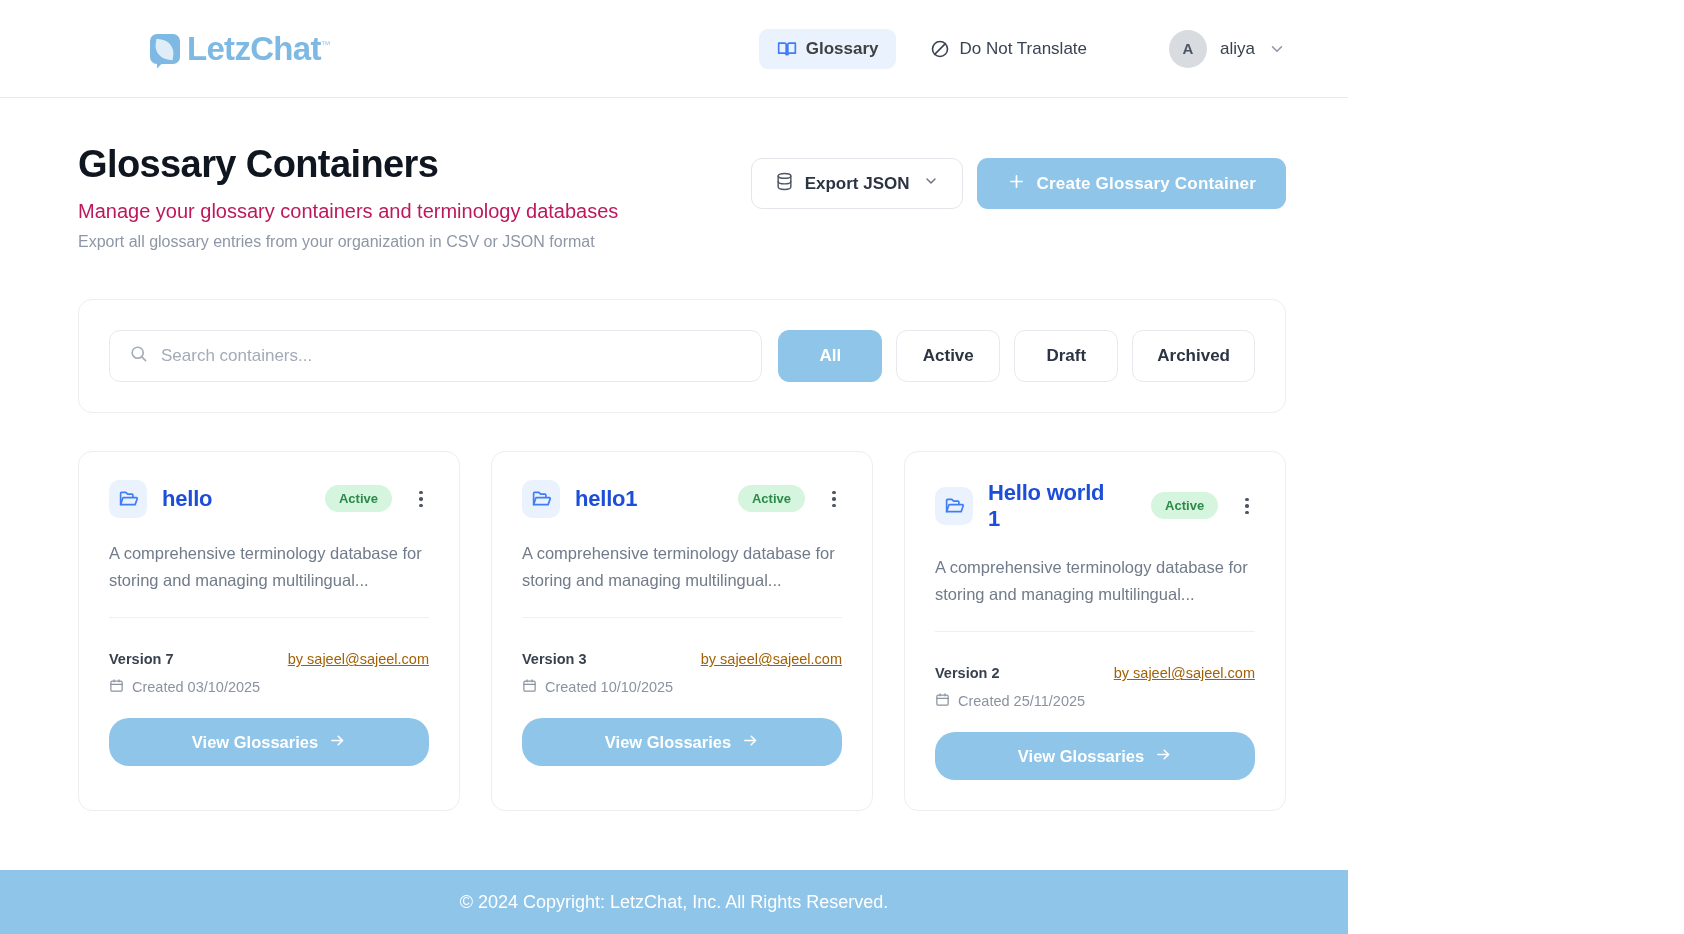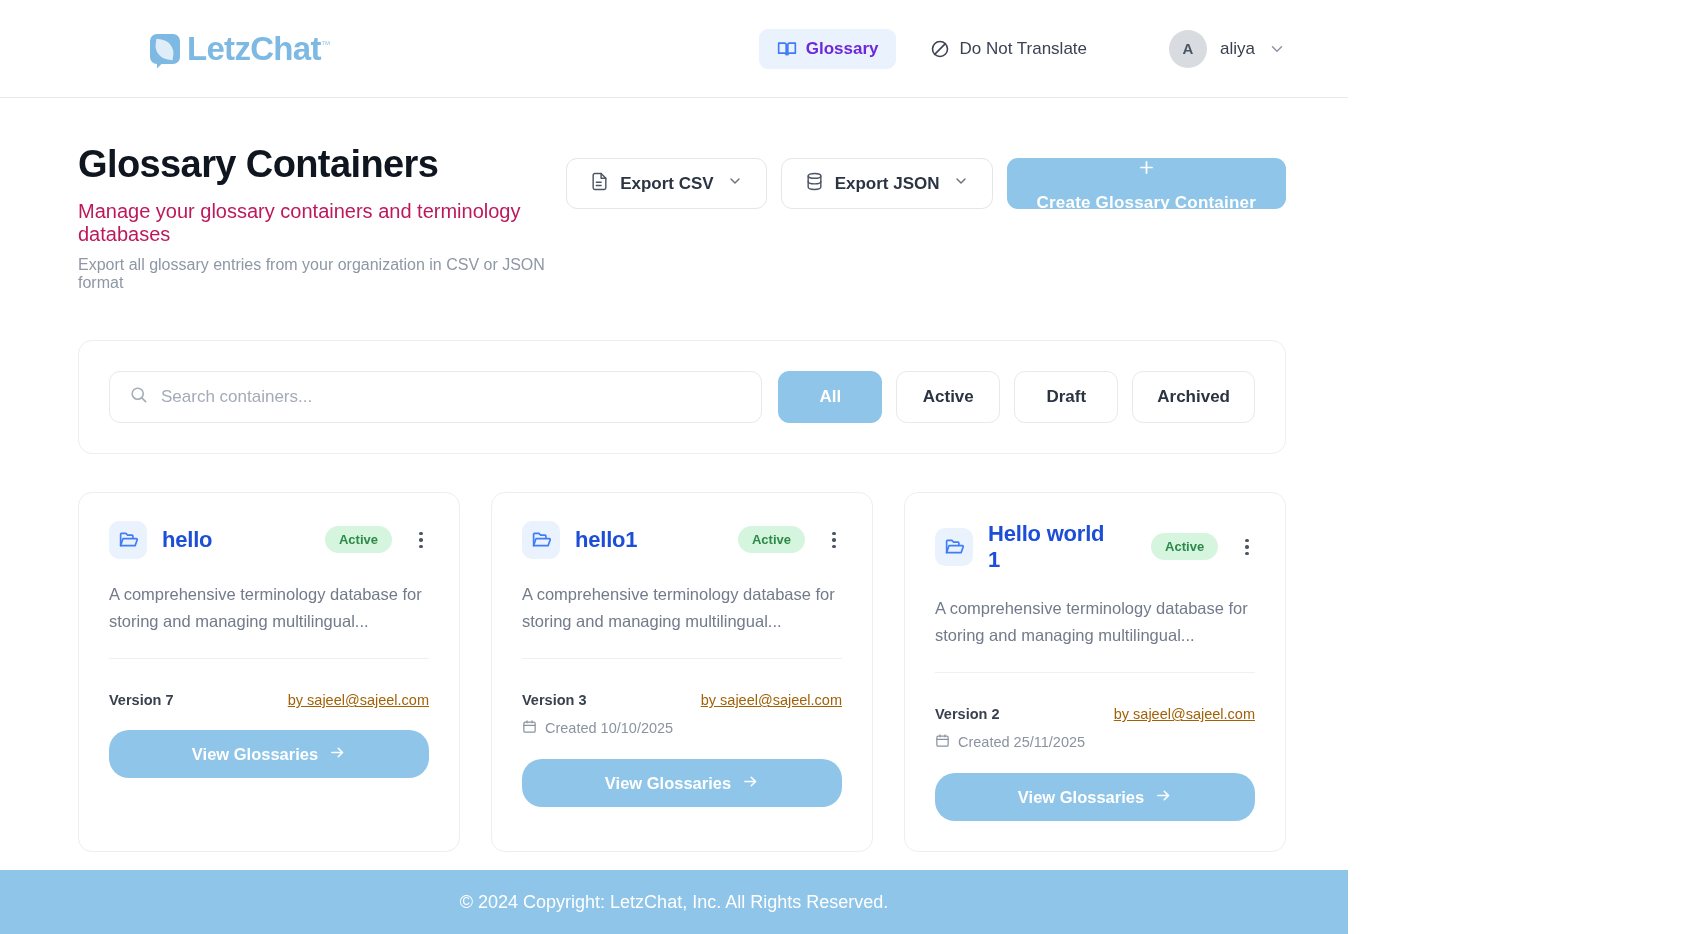--- a/index.html
+++ b/index.html
@@ -87,21 +87,21 @@
     gap: 9px;
     padding: 10px 18px;
     border-radius: 9px;
     font-size: 17px;
     color: #3a4353;
     cursor: pointer;
     white-space: nowrap;
   }
   .nav-item.active {
     background: #eaf2fe;
-    color: #6d28d9;
+    color: #404040;
     font-weight: 600;
   }
   .nav-icon { display: flex; align-items: center; }
 
   .user-box {
     display: flex;
     align-items: center;
     gap: 13px;
     margin-left: 48px;
     cursor: pointer;
@@ -173,21 +173,20 @@
     color: #2b3442;
     font-weight: 600;
   }
   .btn-outline .chev { color: #6c7480; margin-left: 2px; }
   .btn-primary {
     background: #8ec5e8;
     color: #ffffff;
     font-weight: 600;
     padding: 0 30px;
     letter-spacing: .2px;
-    flex-direction: column;
   }
 
   
   .panel {
     margin-top: 48px;
     border: 1px solid #eceef2;
     border-radius: 14px;
     background: #fff;
     padding: 30px;
     display: flex;
@@ -401,36 +400,20 @@
 
     <div class="title-row">
       <div>
         <div class="page-title">Glossary Containers</div>
         <div class="page-sub">Manage your glossary containers and terminology databases</div>
         <div class="page-sub2">Export all glossary entries from your organization in CSV or JSON format</div>
       </div>
 
       <div class="actions">
 
-        <div class="btn btn-outline">
-          <span>
-            <svg width="19" height="19" viewBox="0 0 24 24" fill="none" stroke="#4b5563" stroke-width="1.8" stroke-linecap="round" stroke-linejoin="round">
-              <path d="M14 2H6a2 2 0 0 0-2 2v16a2 2 0 0 0 2 2h12a2 2 0 0 0 2-2V8z"></path>
-              <polyline points="14 2 14 8 20 8"></polyline>
-              <line x1="8" y1="13" x2="14" y2="13"></line>
-              <line x1="8" y1="17" x2="14" y2="17"></line>
-            </svg>
-          </span>
-          <span>Export CSV</span>
-          <span class="chev">
-            <svg width="16" height="16" viewBox="0 0 24 24" fill="none" stroke="#6c7480" stroke-width="2.2" stroke-linecap="round" stroke-linejoin="round">
-                <polyline points="6 9 12 15 18 9"></polyline>
-              </svg>
-          </span>
-        </div>
 
         <div class="btn btn-outline">
           <span>
             <svg width="19" height="19" viewBox="0 0 24 24" fill="none" stroke="#4b5563" stroke-width="1.8" stroke-linecap="round" stroke-linejoin="round">
               <ellipse cx="12" cy="5" rx="8" ry="3"></ellipse>
               <path d="M4 5v14c0 1.66 3.58 3 8 3s8-1.34 8-3V5"></path>
               <path d="M4 12c0 1.66 3.58 3 8 3s8-1.34 8-3"></path>
             </svg>
           </span>
           <span>Export JSON</span>
@@ -493,20 +476,31 @@
               <i></i>
               <i></i>
             </div>
         </div>
         <div class="card-desc">A comprehensive terminology database for storing and managing multilingual...</div>
         <div class="card-rule"></div>
         <div class="meta-row">
           <span class="meta-version">Version 7</span>
           <span class="meta-author">by sajeel@sajeel.com</span>
         </div>
+        <div class="meta-created">
+          <span>
+            <svg width="15" height="15" viewBox="0 0 24 24" fill="none" stroke="#8b93a1" stroke-width="2" stroke-linecap="round" stroke-linejoin="round">
+              <rect x="3" y="5" width="18" height="16" rx="2"></rect>
+                <line x1="3" y1="10" x2="21" y2="10"></line>
+                <line x1="8" y1="3" x2="8" y2="6"></line>
+                <line x1="16" y1="3" x2="16" y2="6"></line>
+            </svg>
+          </span>
+          <span>Created 03/10/2025</span>
+        </div>
         <div class="card-cta">
           <span>View Glossaries</span>
           <span>
             <svg width="17" height="17" viewBox="0 0 24 24" fill="none" stroke="#ffffff" stroke-width="2.2" stroke-linecap="round" stroke-linejoin="round">
                 <line x1="4" y1="12" x2="19" y2="12"></line>
                 <polyline points="13 6 19 12 13 18"></polyline>
               </svg>
           </span>
         </div>
       </div>

